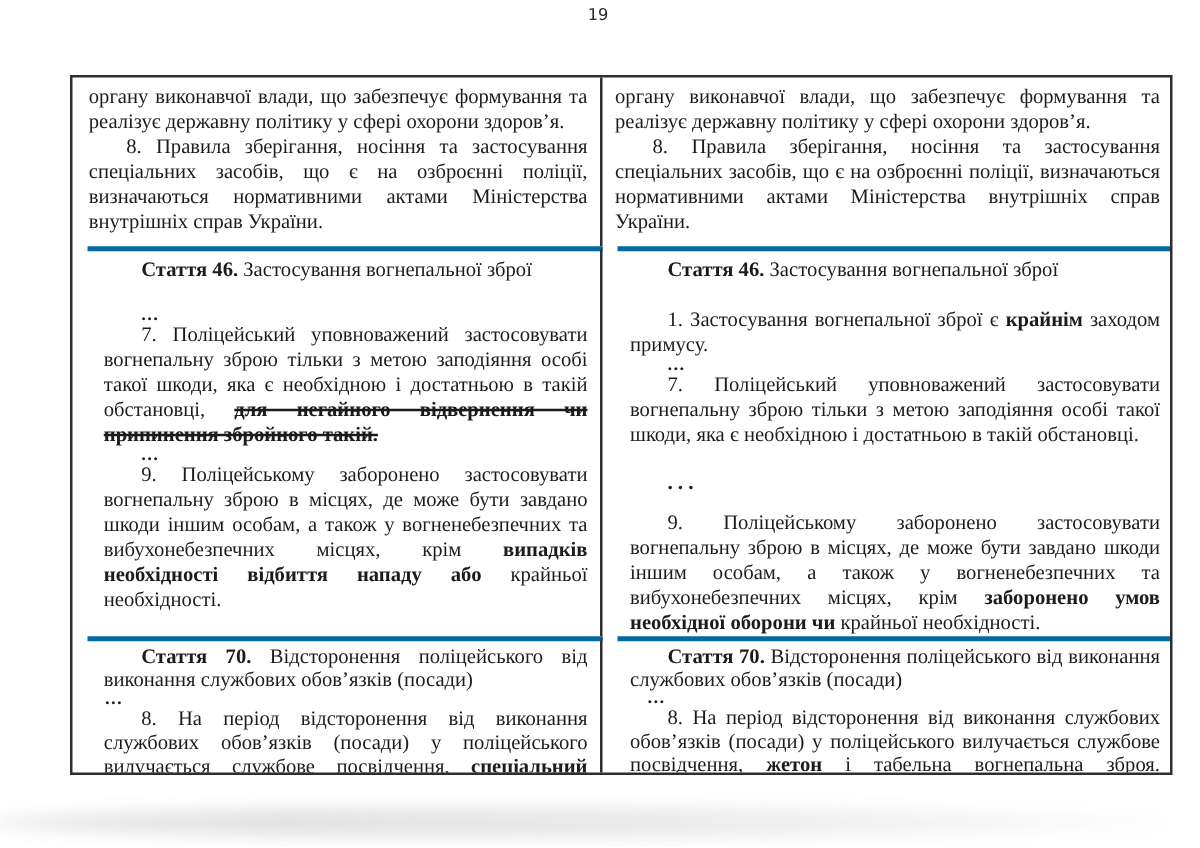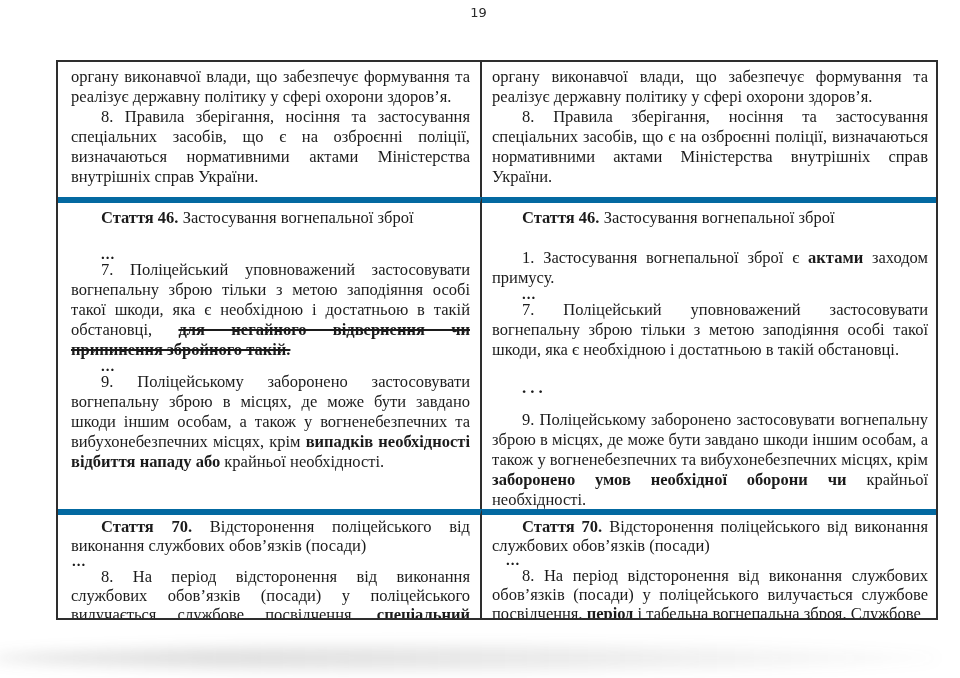--- a/index.html
+++ b/index.html
@@ -15,21 +15,21 @@
     position:absolute;left:56px;top:60px;width:882px;height:560px;
     box-sizing:border-box;border:2px solid #2e2e2e;
     display:grid;grid-template-columns:424px 1fr;grid-template-rows:135px 312px 1fr;
   }
   .cell{
     box-sizing:border-box;overflow:hidden;
     font-size:16.5px;line-height:20px;
   }
   .cell.lc{border-right:2px solid #2e2e2e;padding:5px 10px 0 13px;}
   .cell.rc{padding:5px 8px 0 10px;}
-  .cell.rw2,.cell.rw3{border-top:6px solid #0369a1;}
+  .cell.rw2,.cell.rw3{border-top:4px solid #0369a1;margin-left:12px;}
   .cell.rw3{line-height:19px;padding-top:2px;}
   p{margin:0;}
   .p{text-align:justify;text-indent:30px;}
   .cont{text-indent:0;}
   .head{text-align:left;text-indent:30px;}
   .headj{text-align:justify;text-indent:30px;}
   .b{font-weight:bold;}
   .s{text-decoration:line-through;text-decoration-thickness:1.5px;}
   .dots{text-indent:30px;line-height:12px;font-size:15px;letter-spacing:1px;font-weight:bold;}
   .dots.flush{text-indent:1px;}
@@ -64,34 +64,34 @@
       <p class="head"><span class="b">Стаття 46.</span><span> Застосування вогнепальної зброї</span></p>
       <div class="sp"></div>
       <p class="dots">...</p>
       <p class="p"><span>7. Поліцейський уповноважений застосовувати вогнепальну зброю тільки з метою заподіяння особі такої шкоди, яка є необхідною і достатньою в такій обстановці, </span><span class="b s">для негайного відвернення чи припинення збройного такій.</span></p>
       <p class="dots">...</p>
       <p class="p"><span>9. Поліцейському заборонено застосовувати вогнепальну зброю в місцях, де може бути завдано шкоди іншим особам, а також у вогненебезпечних та вибухонебезпечних місцях, крім </span><span class="b">випадків необхідності відбиття нападу або</span><span> крайньої необхідності.</span></p>
     </div>
     <div class="cell rc rw2">
       <p class="head"><span class="b">Стаття 46.</span><span> Застосування вогнепальної зброї</span></p>
       <div class="sp"></div>
-      <p class="p"><span>1. Застосування вогнепальної зброї є </span><span class="b">актами</span><span> заходом примусу.</span></p>
+      <p class="p"><span>1. Застосування вогнепальної зброї є </span><span class="b">крайнім</span><span> заходом примусу.</span></p>
       <p class="dots">...</p>
       <p class="p"><span>7. Поліцейський уповноважений застосовувати вогнепальну зброю тільки з метою заподіяння особі такої шкоди, яка є необхідною і достатньою в такій обстановці.</span></p>
       <p class="dots big">...</p>
       <p class="p"><span>9. Поліцейському заборонено застосовувати вогнепальну зброю в місцях, де може бути завдано шкоди іншим особам, а також у вогненебезпечних та вибухонебезпечних місцях, крім </span><span class="b">заборонено умов необхідної оборони чи</span><span> крайньої необхідності.</span></p>
     </div>
 
     <div class="cell lc rw3">
       <p class="headj"><span class="b">Стаття 70.</span><span> Відсторонення поліцейського від виконання службових обов’язків (посади)</span></p>
       <p class="dots flush">...</p>
       <p class="p"><span>8. На період відсторонення від виконання службових обов’язків (посади) у поліцейського вилучається службове посвідчення, </span><span class="b">спеціальний нагрудний знак</span></p>
     </div>
     <div class="cell rc rw3">
       <p class="headj"><span class="b">Стаття 70.</span><span> Відсторонення поліцейського від виконання службових обов’язків (посади)</span></p>
       <p class="dots mid">...</p>
-      <p class="p"><span>8. На період відсторонення від виконання службових обов’язків (посади) у поліцейського вилучається службове посвідчення, </span><span class="b">період</span><span> і табельна вогнепальна зброя. Службове</span></p>
+      <p class="p"><span>8. На період відсторонення від виконання службових обов’язків (посади) у поліцейського вилучається службове посвідчення, </span><span class="b">жетон</span><span> і табельна вогнепальна зброя. Службове</span></p>
     </div>
 
   </div>
 
   <div class="scan-shadow"></div>
 </div>
 
 </body></html>

